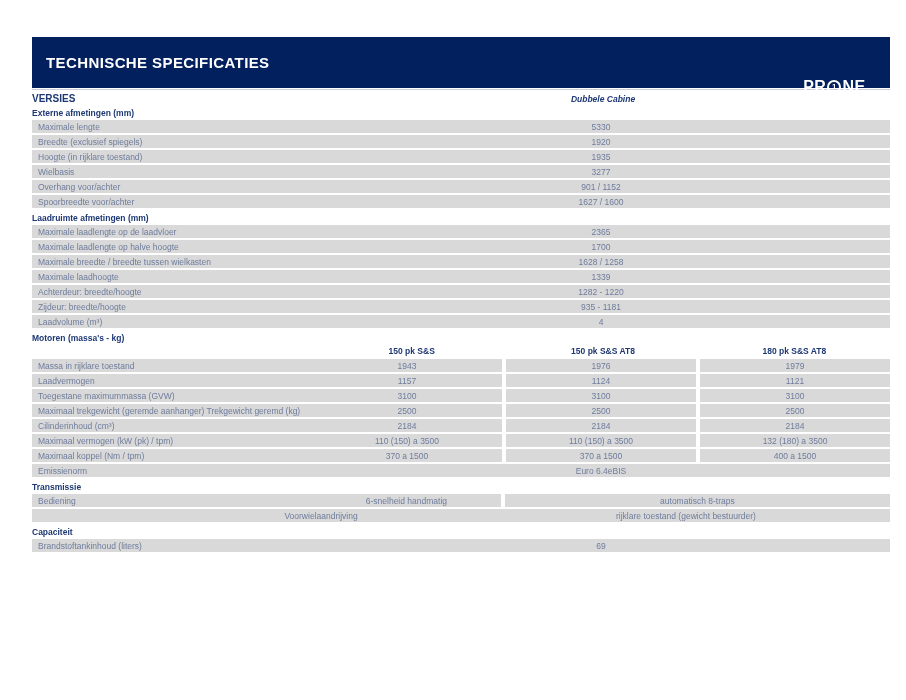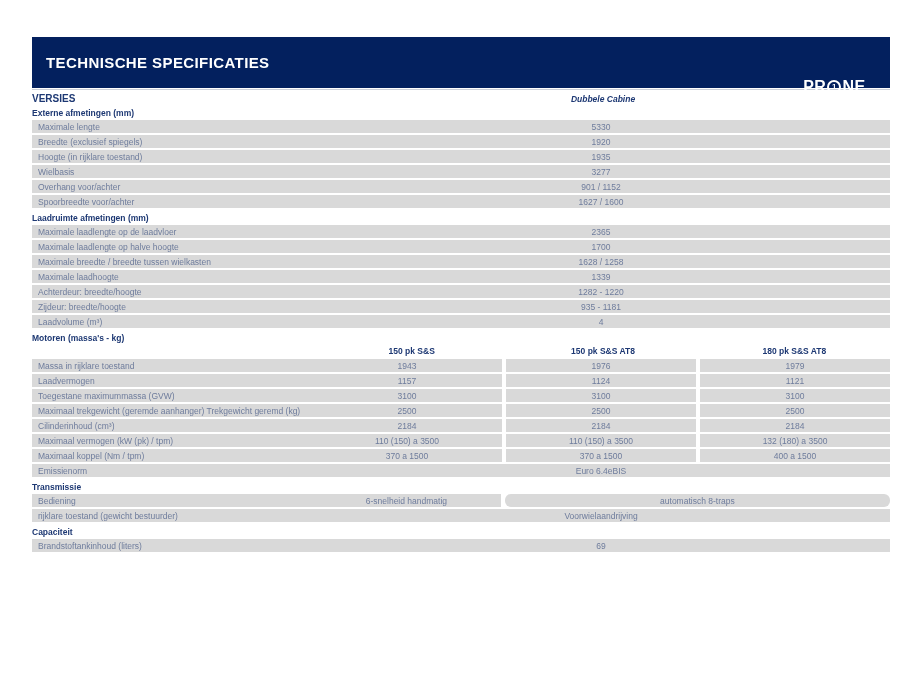--- a/index.html
+++ b/index.html
@@ -21,21 +21,21 @@
   .versions-value{flex:1;text-align:center;font-size:8.5px;font-weight:bold;color:#1d3873;font-style:italic;}
 
   .sec{height:15px;display:flex;align-items:center;font-size:8.5px;font-weight:bold;color:#1d3873;}
 
   .row{display:flex;margin-bottom:2px;}
   .cell{background:#d9d9d9;height:13px;font-size:8.5px;color:#6e7c9c;display:flex;align-items:center;box-sizing:border-box;}
   .lbl{width:280px;padding-left:6px;}
   .val{flex:1;justify-content:center;text-align:center;}
   .vals{flex:1;display:flex;gap:4px;}
   .vals .val{flex:1;}
-  .vals .val.wide{flex:2.04;border-radius:6px;}
+  .vals .val.wide{flex:2.04;}
 
   .colhead-row{display:flex;margin-bottom:2px;}
   .colhead-spacer{width:284px;}
   .colheads{flex:1;display:flex;}
   .colhead{flex:1;height:12px;display:flex;align-items:center;justify-content:center;font-size:8.5px;font-weight:bold;color:#1d3873;}
 </style>
 </head>
 <body>
 
 <div class="page">
@@ -187,22 +187,22 @@
 
   <div class="sec">Transmissie</div>
   <div class="row">
     <div class="cell lbl">Bediening</div>
     <div class="vals">
       <div class="cell val">6-snelheid handmatig</div>
       <div class="cell val wide">automatisch 8-traps</div>
     </div>
   </div>
   <div class="row">
+    <div class="cell val">Voorwielaandrijving</div>
     <div class="cell lbl">rijklare toestand (gewicht bestuurder)</div>
-    <div class="cell val">Voorwielaandrijving</div>
   </div>
 
   <div class="sec">Capaciteit</div>
   <div class="row">
     <div class="cell lbl">Brandstoftankinhoud (liters)</div>
     <div class="cell val">69</div>
   </div>
 
 </div>
 

